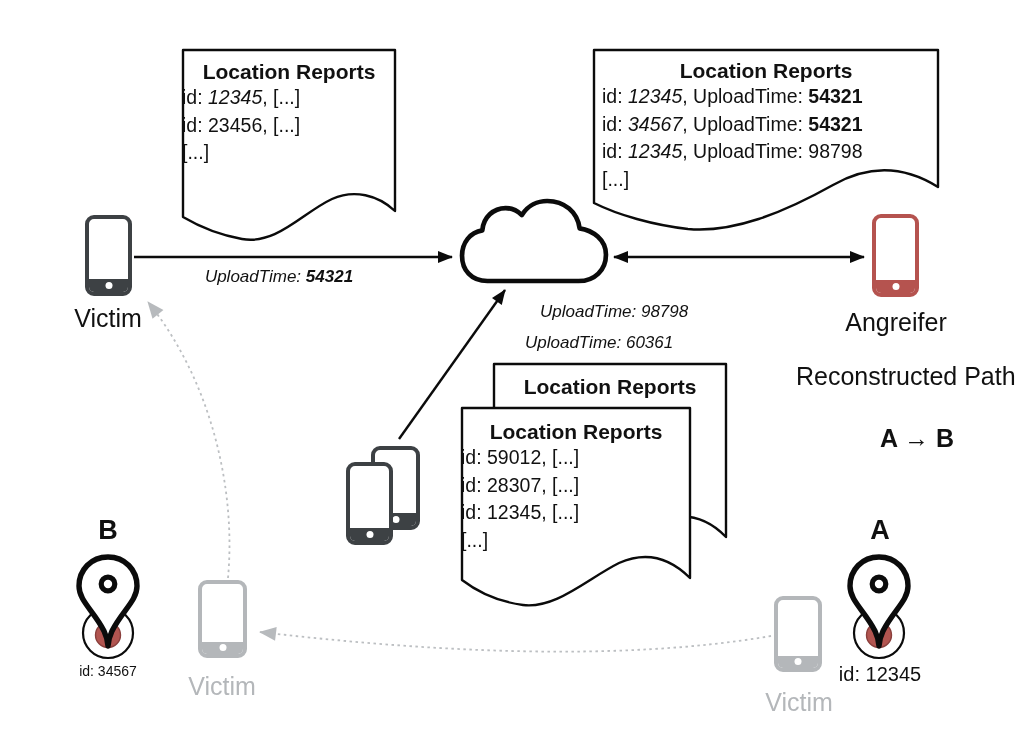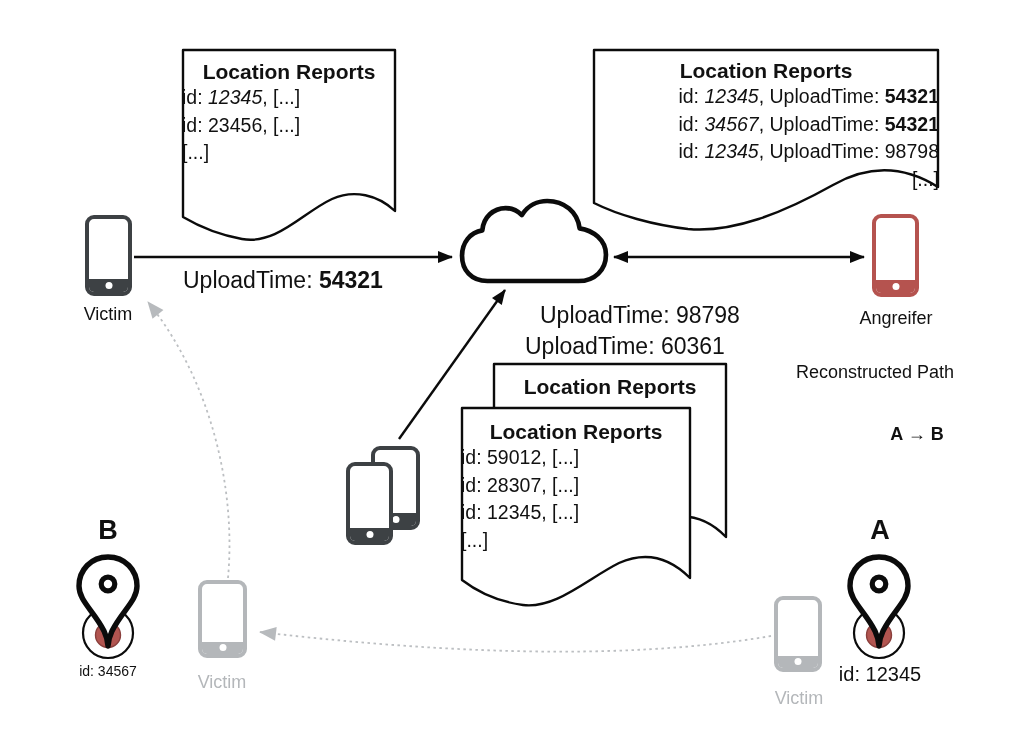--- a/index.html
+++ b/index.html
@@ -10,35 +10,35 @@
   }
   
   #connectors{position:absolute;left:0;top:0;width:1024px;height:739px;z-index:1;}
   
   .doc{position:absolute;z-index:3;}
   .doc > svg{position:absolute;left:0;top:0;overflow:visible;}
   .doc .content{position:relative;z-index:1;}
   .doc-title{font-weight:bold;font-size:21px;text-align:center;white-space:nowrap;}
   .doc-line{font-size:19.5px;line-height:27.5px;white-space:nowrap;}
   .doc.center .doc-line{text-align:left;}
-  .doc.leftalign .doc-line{text-align:right;padding-left:9px;}
+  .doc.leftalign .doc-line{text-align:left;padding-left:9px;}
   .doc.back{z-index:2;}
   
   .phone{position:absolute;z-index:4;background:#fff;border:4px solid var(--pc);
          border-radius:9px;box-sizing:border-box;overflow:hidden;}
   .phone::before{content:"";position:absolute;left:0;right:0;bottom:0;height:13px;background:var(--pc);}
   .phone::after{content:"";position:absolute;bottom:3px;left:50%;transform:translateX(-50%);
                 width:7px;height:7px;border-radius:50%;background:#fff;z-index:1;}
   .phone.small-bar::before{height:12px;}
   
   .icon-svg{position:absolute;z-index:4;overflow:visible;}
   
   .lbl{position:absolute;z-index:5;white-space:nowrap;}
-  .f19{font-size:23px;}
-  .f25{font-size:18px;}
+  .f19{font-size:17px;font-style:italic;}
+  .f25{font-size:25px;}
   .bold{font-weight:bold;}
   .ctr{text-align:center;}
   .gray{color:#b4b7ba;}
 </style>
 </head>
 <body>
 
 <svg id="connectors" viewBox="0 0 1024 739">
   <defs>
     <marker id="mB" markerUnits="userSpaceOnUse" markerWidth="18" markerHeight="14" refX="15" refY="7" orient="auto">

